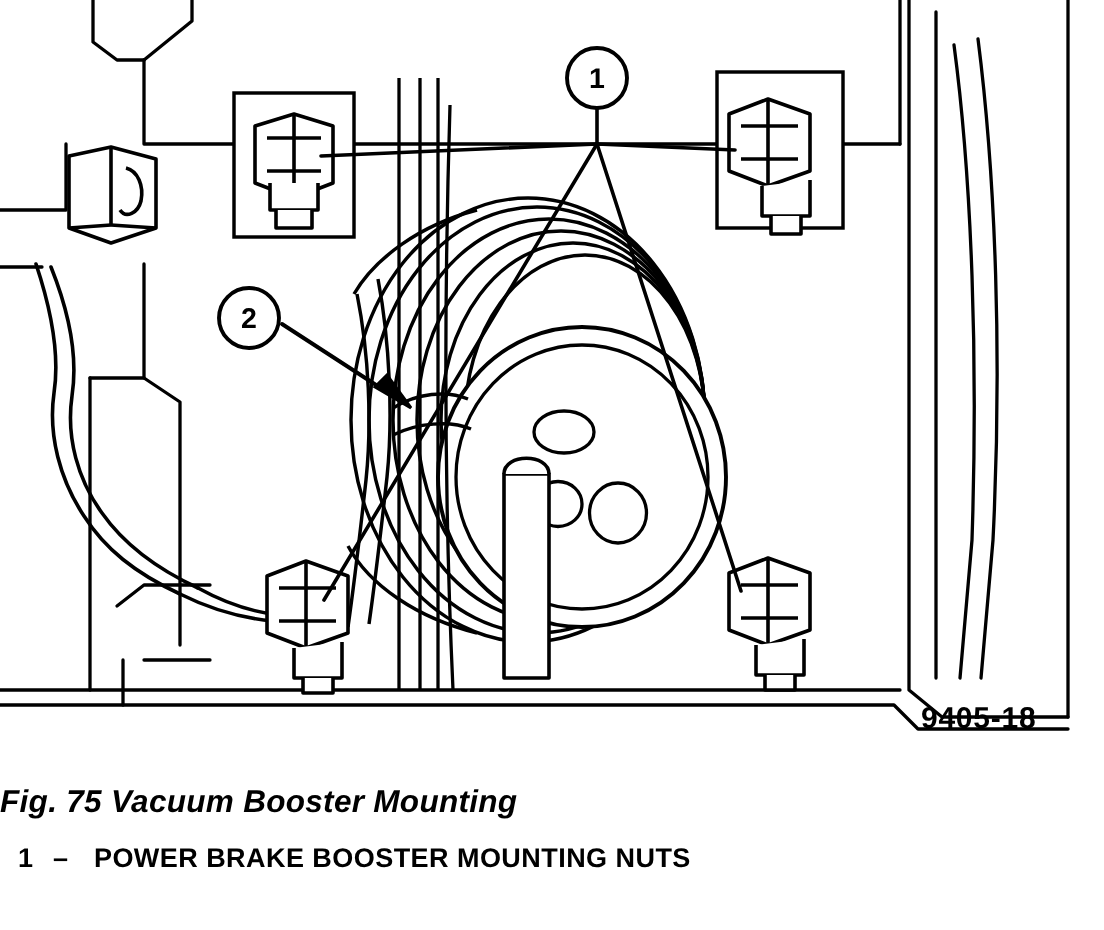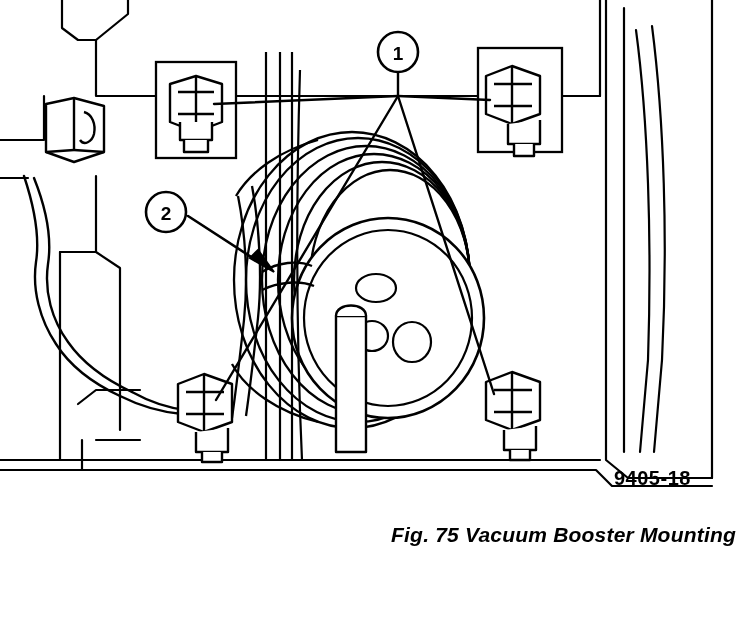--- a/index.html
+++ b/index.html
@@ -36,21 +36,21 @@
     font-family: "Liberation Sans", sans-serif;
     font-size: 20px;
     font-weight: bold;
     letter-spacing: 0.5px;
   }
   #caption {
     position: absolute;
     left: 0;
     top: 523px;
     width: 736px;
-    text-align: right;
+    text-align: left;
     font-size: 21px;
     font-weight: bold;
     font-style: italic;
     letter-spacing: 0.2px;
   }
   #legend {
     position: absolute;
     left: 12px;
     top: 558px;
     width: 712px;
@@ -226,13 +226,18 @@
       <text class="callout-num" x="166" y="213">2</text>
     </g>
 
     <text class="part-code" x="614" y="485">9405-18</text>
   </svg>
 </div>
 
 <div id="caption">Fig. 75 Vacuum Booster Mounting</div>
 
 <div id="legend">
+  <div class="legend-row">
+    <span class="lg-num">1</span>
+    <span class="lg-dash">–</span>
+    <span>POWER BRAKE BOOSTER MOUNTING NUTS</span>
+  </div>
 </div>
 
 </body></html>

